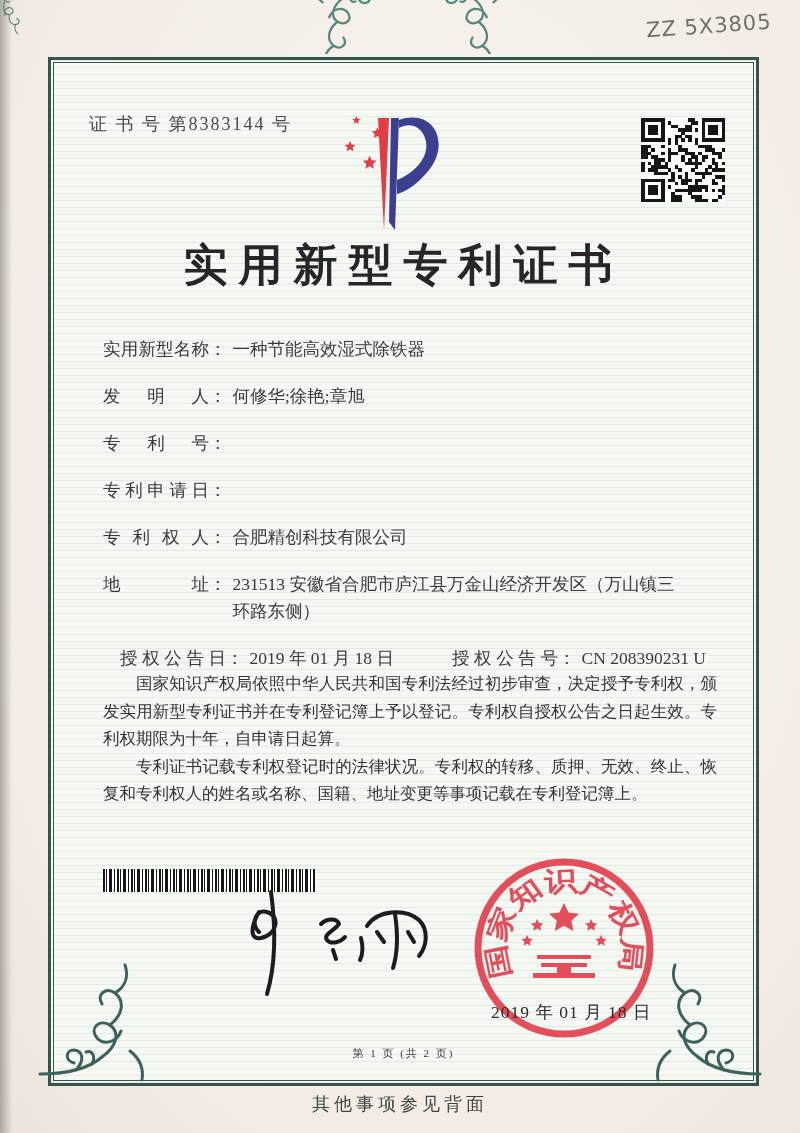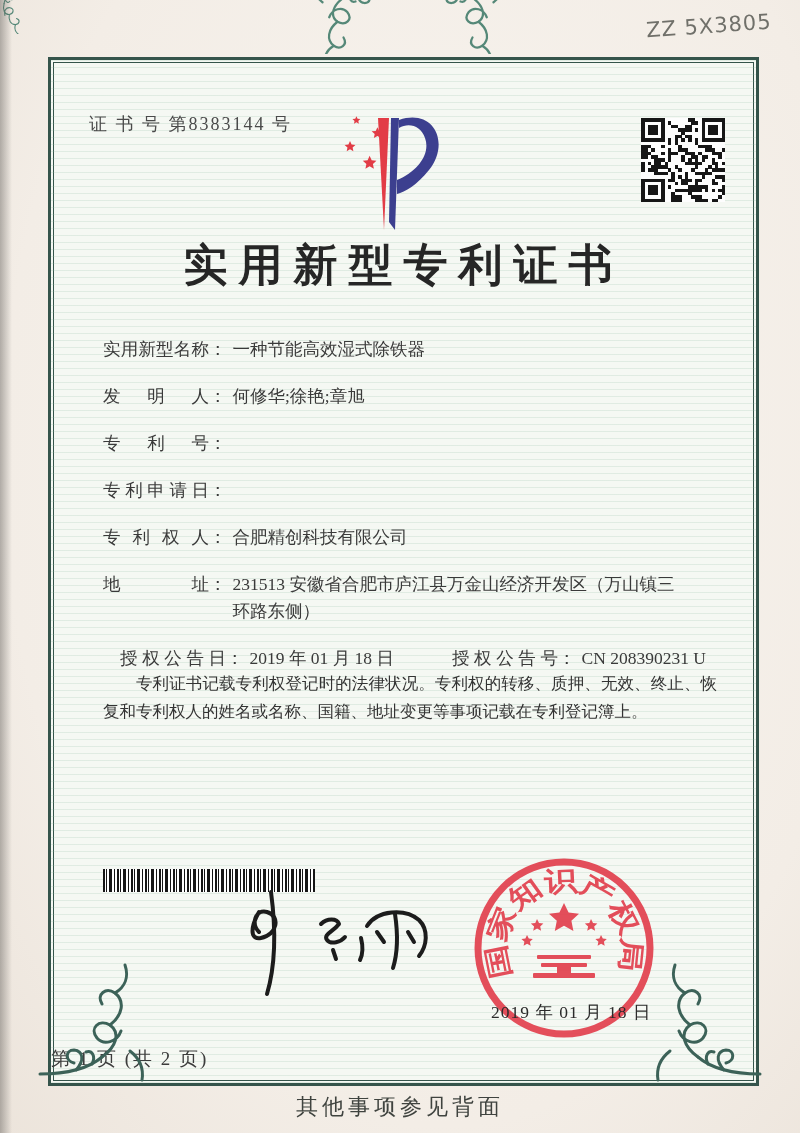--- a/index.html
+++ b/index.html
@@ -37,24 +37,24 @@
   .paras p{margin:0;text-indent:2em;}
   
   .barcode{position:absolute;left:52px;top:809px;width:212px;height:23px;
        background:repeating-linear-gradient(90deg,#161616 0 2px,#fff 2px 3px,#161616 3px 4px,#fff 4px 6px,#161616 6px 9px,#fff 9px 11px,#161616 11px 12px,#fff 12px 14px);}
   .director{position:absolute;left:55px;top:858px;font-size:19px;color:#2e2e2e;}
   .director div{margin-bottom:14px;letter-spacing:3px;}
   .signature{position:absolute;left:158px;top:822px;width:240px;height:125px;}
   .seal{position:absolute;left:416px;top:791px;width:194px;height:194px;}
   .seal-date{position:absolute;left:440px;top:940px;width:210px;font-size:17.5px;color:#2b2b2b;
        letter-spacing:1px;z-index:4;}
-  .page-note{position:absolute;left:0;right:0;top:986px;font-size:19px;
+  .page-note{position:absolute;left:0;right:0;top:986px;text-align:center;font-size:11px;
        letter-spacing:2px;color:#3c3c3c;}
   
-  .back-note{position:absolute;left:0;right:0;top:1092px;text-align:center;font-size:22px;
+  .back-note{position:absolute;left:0;right:0;top:1092px;text-align:center;font-size:18px;
        letter-spacing:4px;color:#3f433f;}
   .handwrite{position:absolute;left:646px;top:14px;font-size:21px;color:#70706a;
        font-family:"DejaVu Sans",cursive,sans-serif;transform:rotate(-4deg);letter-spacing:1px;z-index:6;}
   .orn{position:absolute;z-index:4;color:#3c6258;}
   .orn svg{display:block;}
   .orn-top{color:#558878;}
 </style>
 </head>
 <body>
 
@@ -442,20 +442,21 @@
             <span class="fcolon">：</span>
             <span>2019 年 01 月 18 日</span>
           <span class="grant-gap"></span>
           <span class="flabel">授权公告号</span>
             <span class="fcolon">：</span>
             <span>CN 208390231 U</span>
         </div>
       </div>
 
       <div class="paras">
+        <p>国家知识产权局依照中华人民共和国专利法经过初步审查，决定授予专利权，颁发实用新型专利证书并在专利登记簿上予以登记。专利权自授权公告之日起生效。专利权期限为十年，自申请日起算。</p>
         <p>专利证书记载专利权登记时的法律状况。专利权的转移、质押、无效、终止、恢复和专利权人的姓名或名称、国籍、地址变更等事项记载在专利登记簿上。</p>
       </div>
 
       <div class="barcode"></div>
 
 
       <div class="signature">
         <svg width="240" height="125" viewBox="0 0 240 125">
           <g fill="none" stroke="#1c1c1c" stroke-width="4" stroke-linecap="round" stroke-linejoin="round">
             <path d="M50,30 C42,44 40,58 52,56 C68,53 72,34 58,30 C46,27 42,42 50,50"></path>

